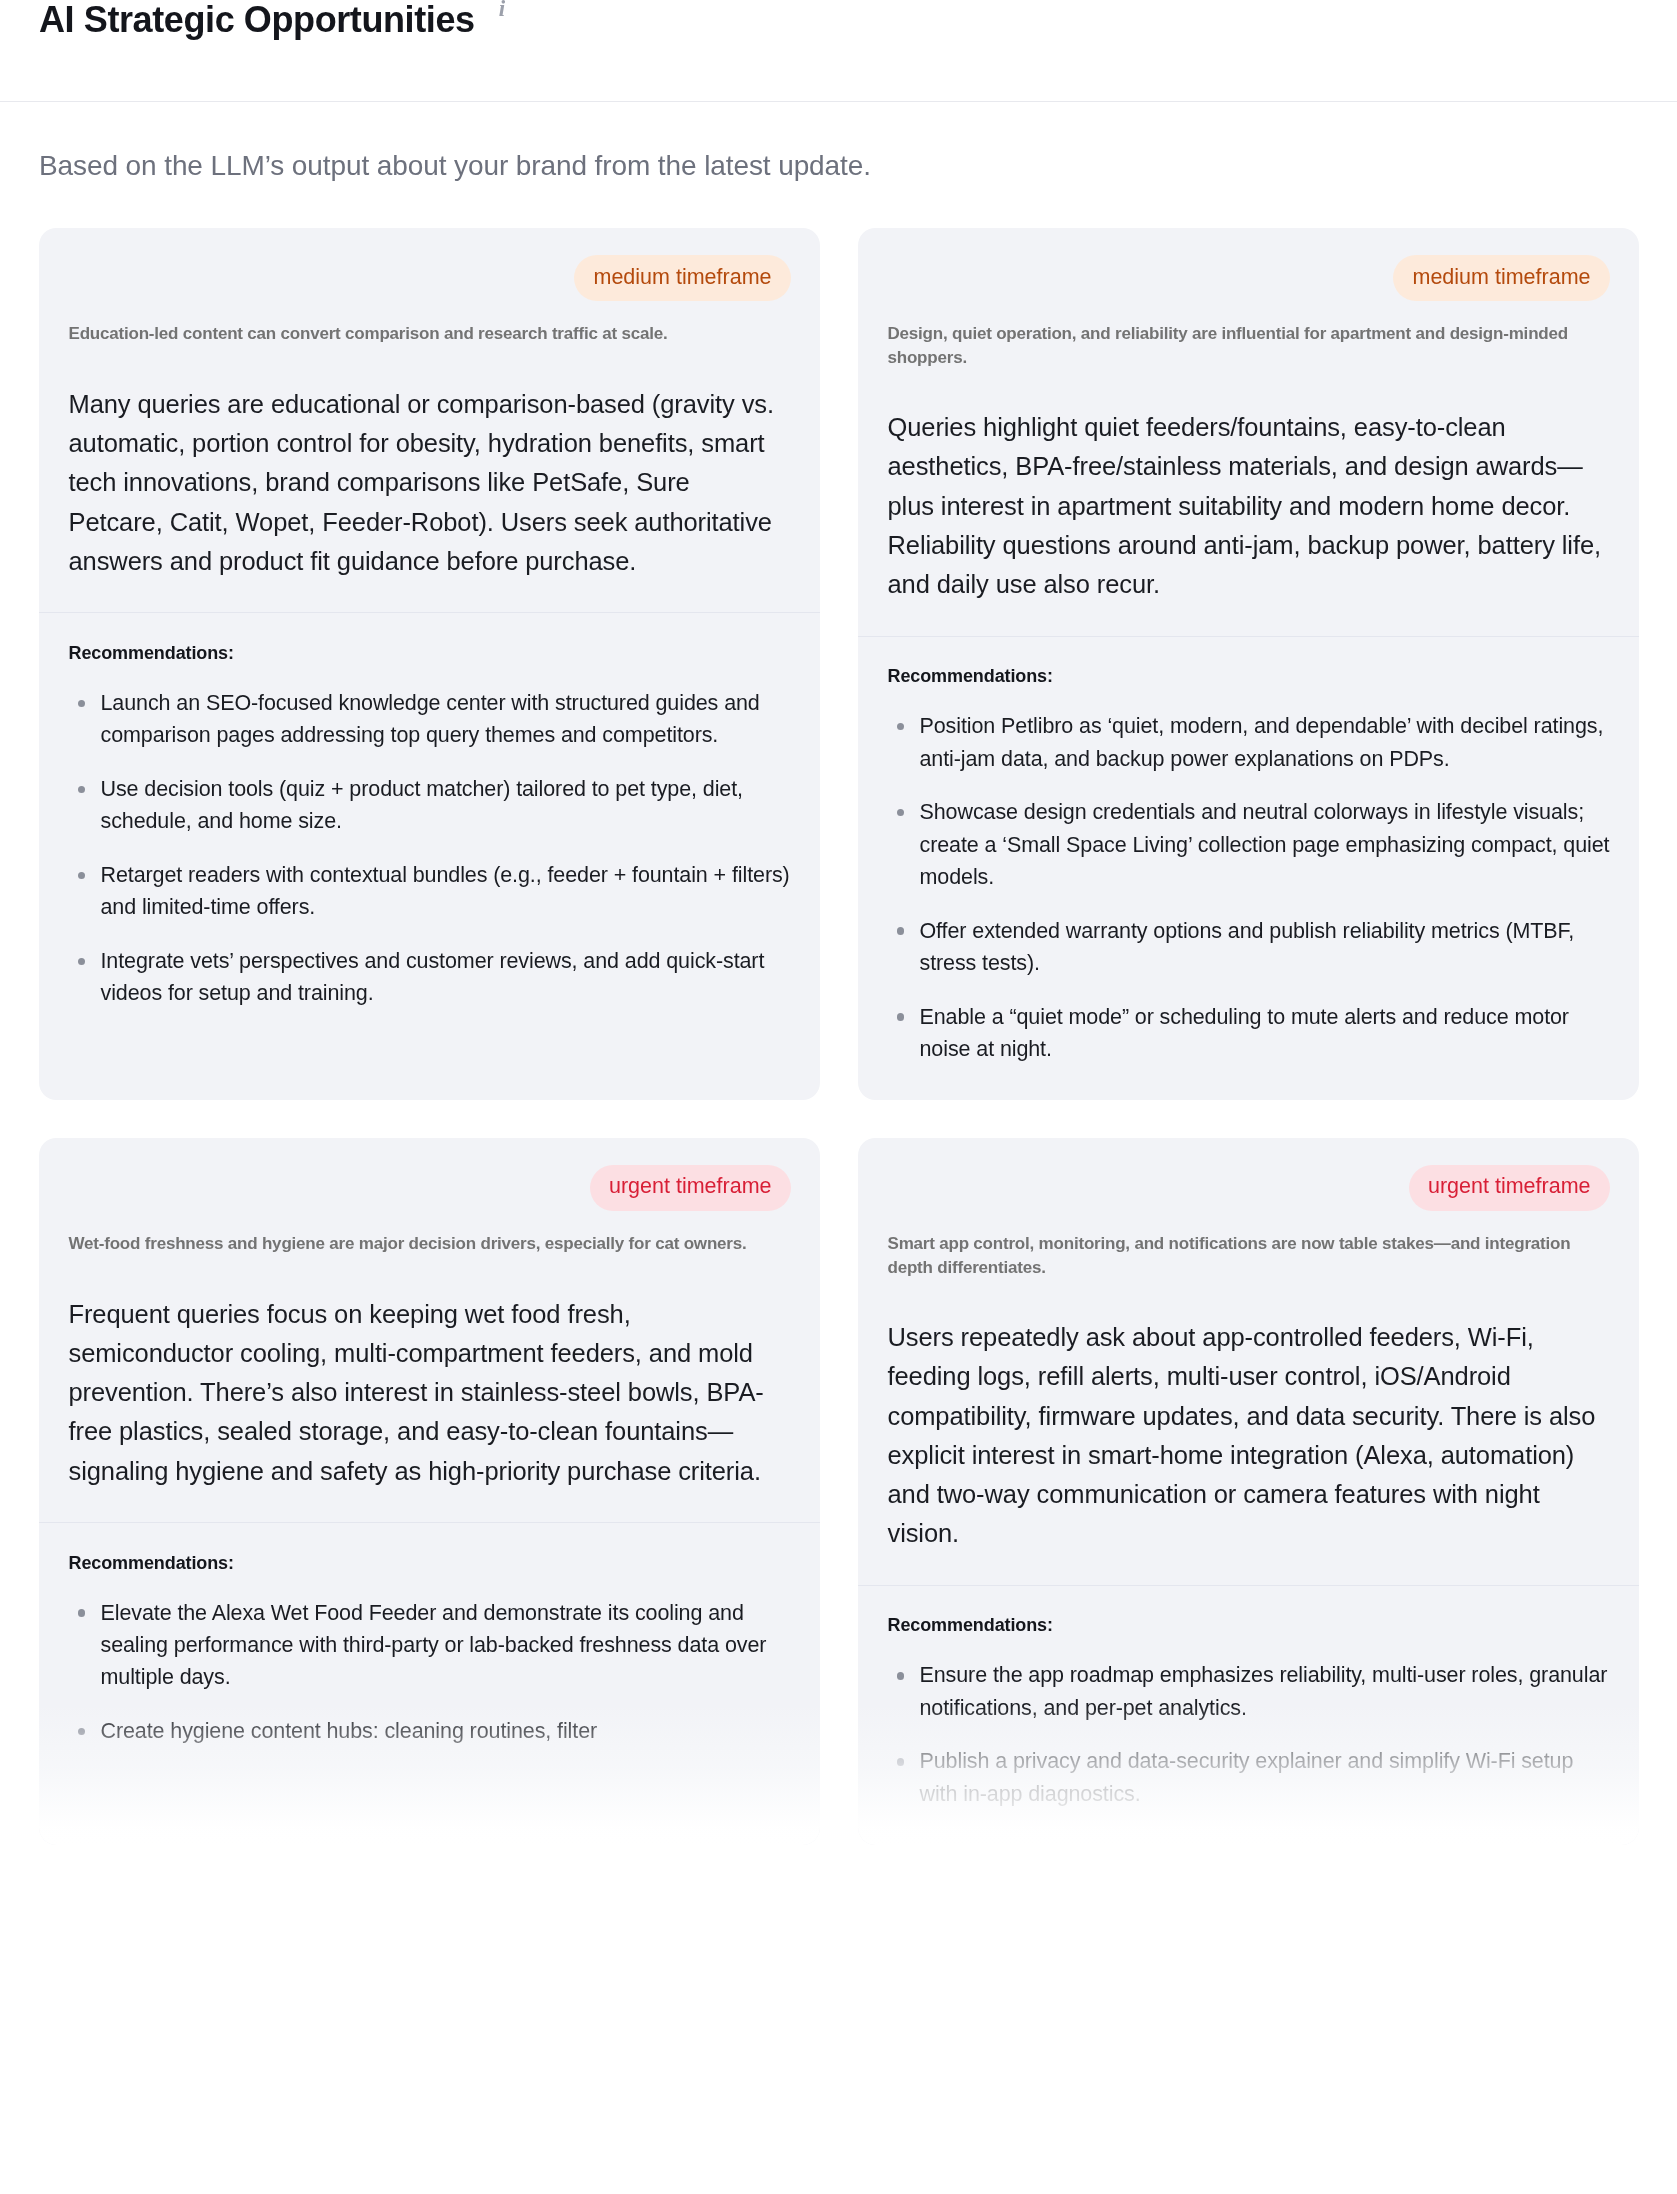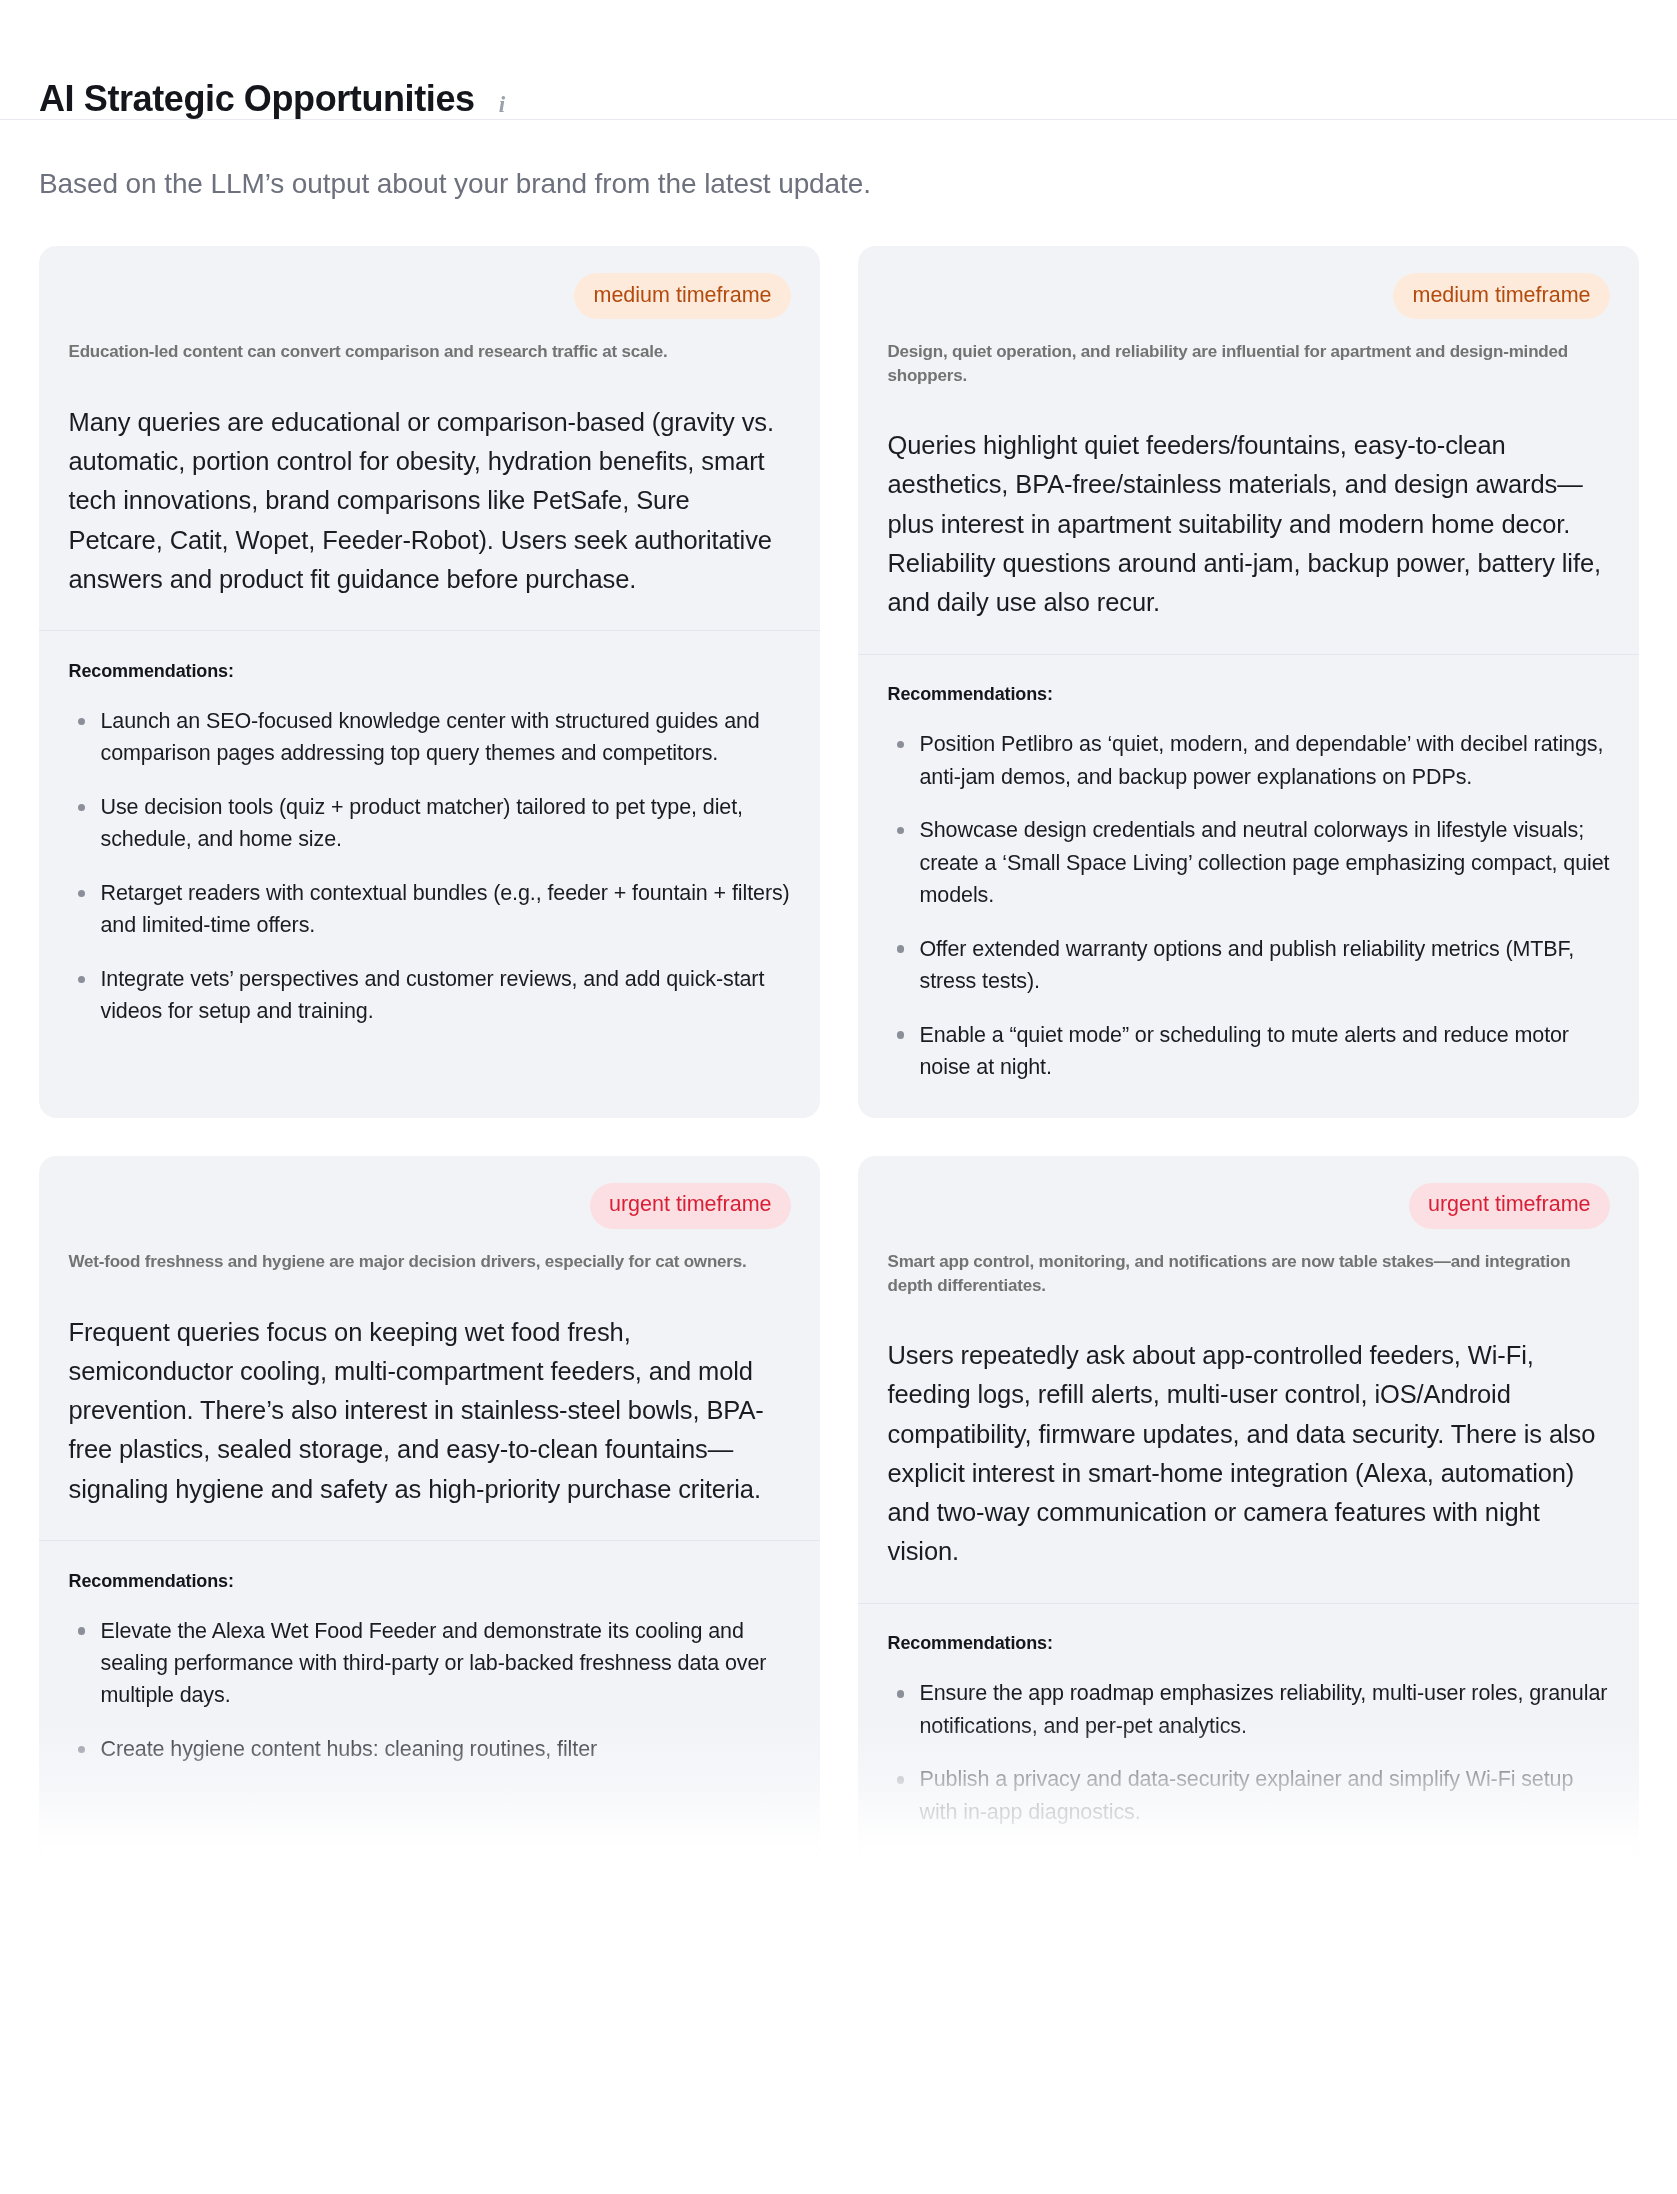--- a/index.html
+++ b/index.html
@@ -17,24 +17,23 @@
     min-height: 2194px;
     overflow: hidden;
     position: relative;
   }
 
   
   .page-header {
     height: 102px;
     border-bottom: 1.3px solid #e8e9ee;
     display: flex;
-    align-items: flex-end;
+    align-items: flex-start;
     padding: 0 39px;
     background: #fff;
-    margin-top: 18px;
   }
 
   .page-title {
     font-size: 36px;
     font-weight: 700;
     color: #14161c;
     letter-spacing: -0.4px;
     line-height: 1.1;
   }
 
@@ -233,21 +232,21 @@
       <div class="badge-row">
         <span class="badge medium">medium timeframe</span>
       </div>
       <div class="card-title">Design, quiet operation, and reliability are influential for apartment and design-minded shoppers.</div>
       <div class="card-body">Queries highlight quiet feeders/fountains, easy-to-clean aesthetics, BPA-free/stainless materials, and design awards—plus interest in apartment suitability and modern home decor. Reliability questions around anti-jam, backup power, battery life, and daily use also recur.</div>
     </div>
     <div class="card-divider"></div>
     <div class="card-recs">
       <div class="recs-heading">Recommendations:</div>
       <ul class="recs-list">
-        <li>Position Petlibro as ‘quiet, modern, and dependable’ with decibel ratings, anti-jam demos, and backup power explanations on PDPs.</li>
+        <li>Position Petlibro as ‘quiet, modern, and dependable’ with decibel ratings, anti-jam data, and backup power explanations on PDPs.</li>
         <li>Showcase design credentials and neutral colorways in lifestyle visuals; create a ‘Small Space Living’ collection page emphasizing compact, quiet models.</li>
         <li>Offer extended warranty options and publish reliability metrics (MTBF, stress tests).</li>
         <li>Enable a “quiet mode” or scheduling to mute alerts and reduce motor noise at night.</li>
       </ul>
     </div>
   </div>
 
   <div class="card">
     <div class="card-top">
       <div class="badge-row">

